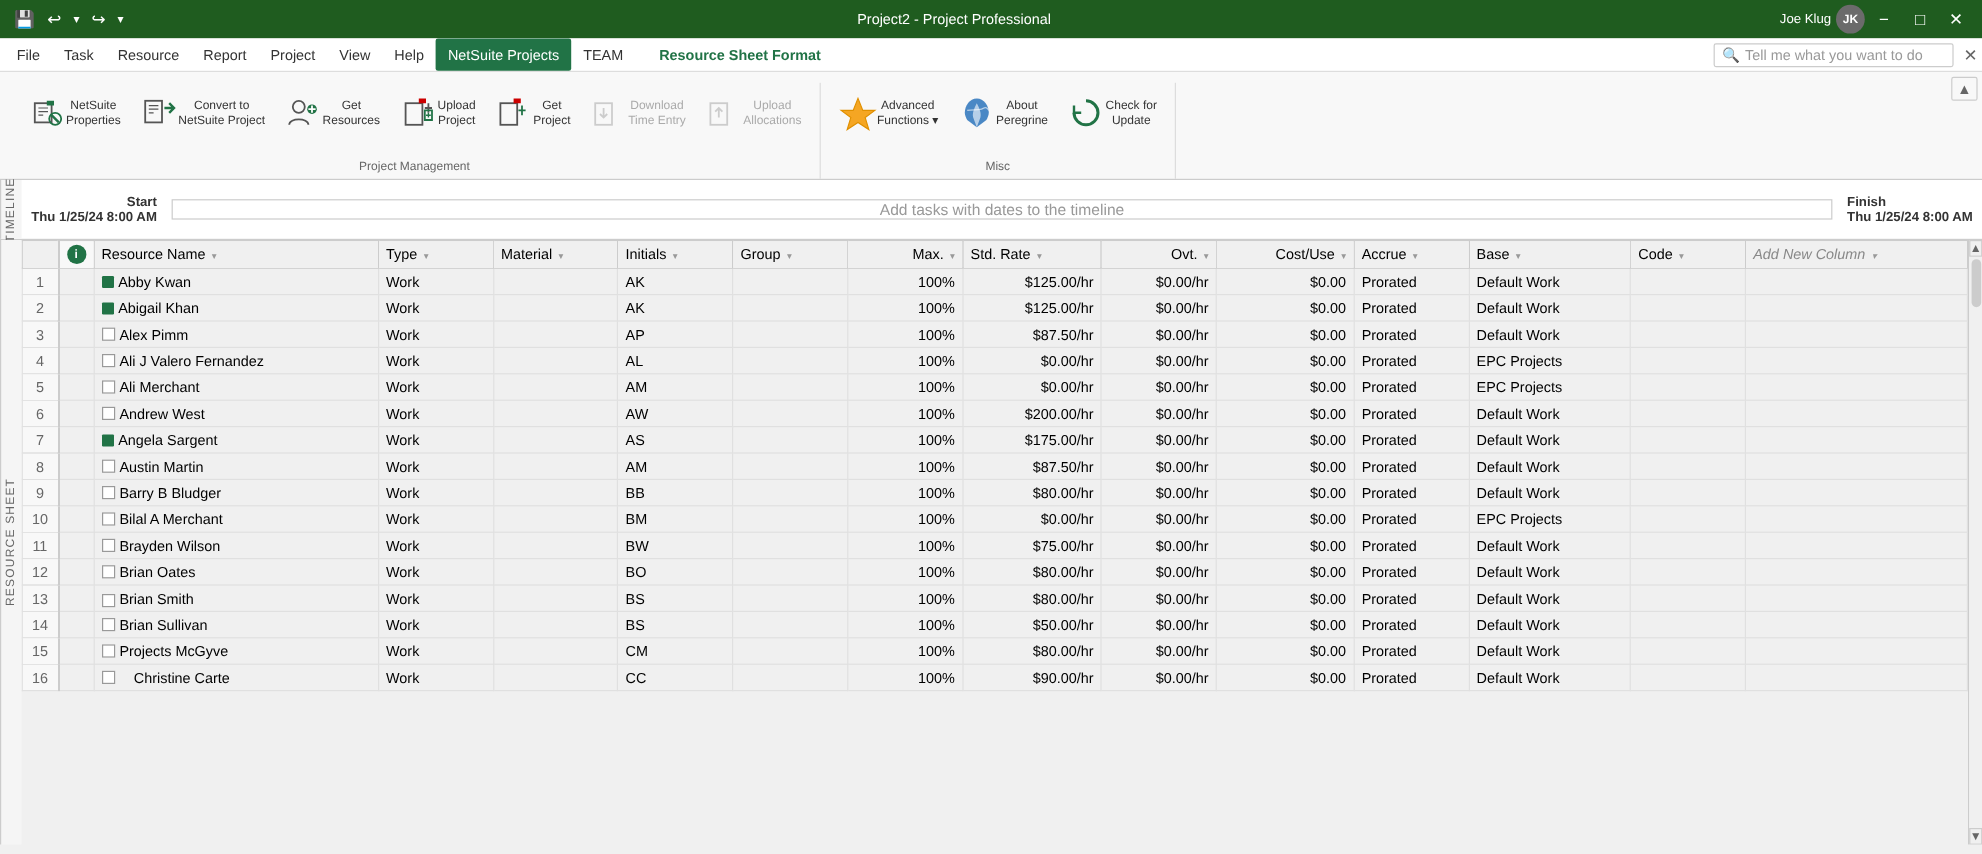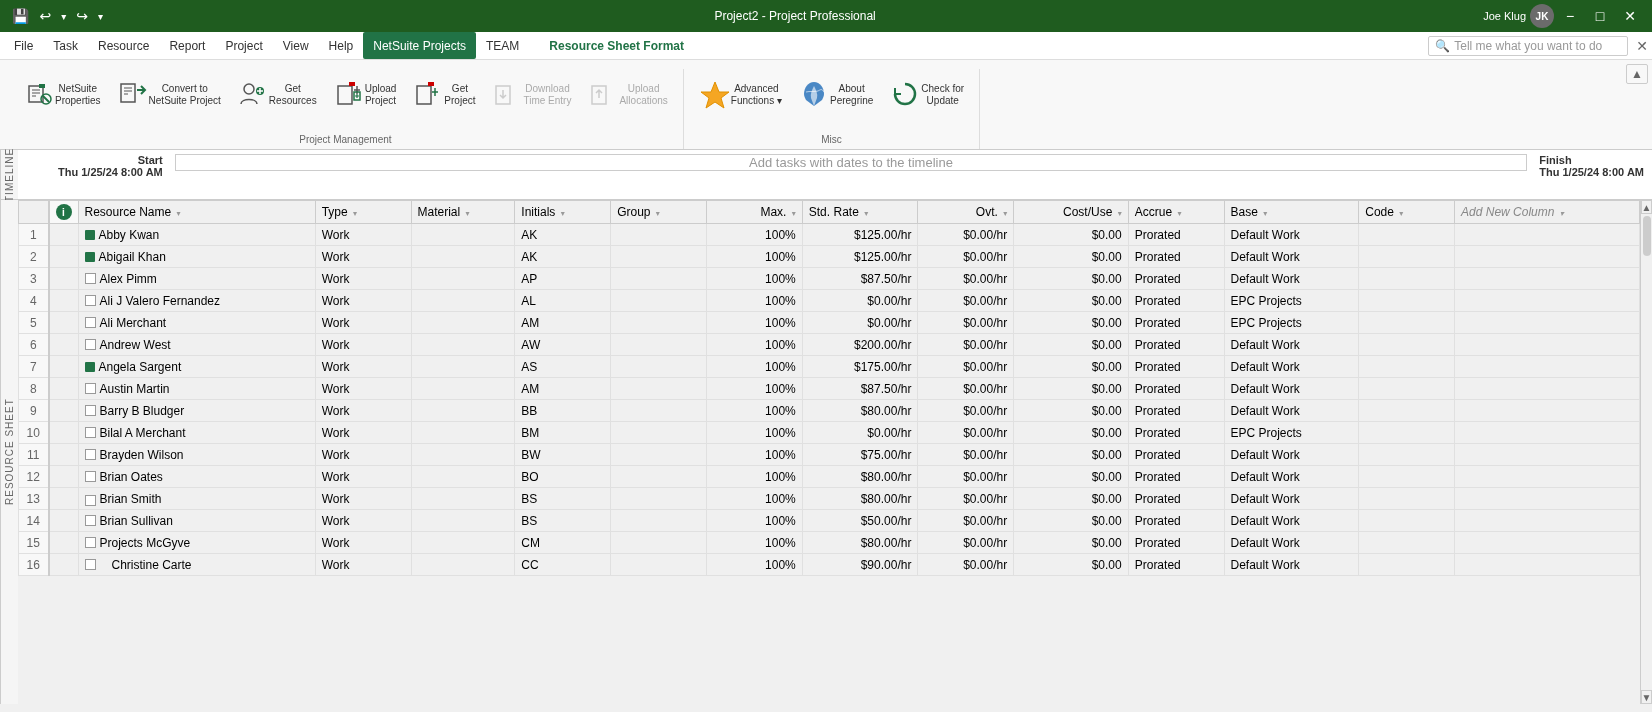--- a/index.html
+++ b/index.html
@@ -170,22 +170,21 @@
       border-right: 1px solid #ccc;
       display: flex; align-items: center; justify-content: center;
       letter-spacing: 1px;
       text-transform: uppercase;
       font-weight: 500;
       width: 18px;
     }
     .timeline-content {
       flex: 1;
       display: flex;
-      align-items: flex-start;
-      margin-left: 32px;
+      align-items: center;
     }
     .timeline-start {
       font-size: 10px;
       color: #333;
       padding: 4px 8px;
       white-space: nowrap;
       text-align: right;
     }
     .timeline-start span { display: block; font-weight: bold; font-size: 11px; }
     .timeline-area {

